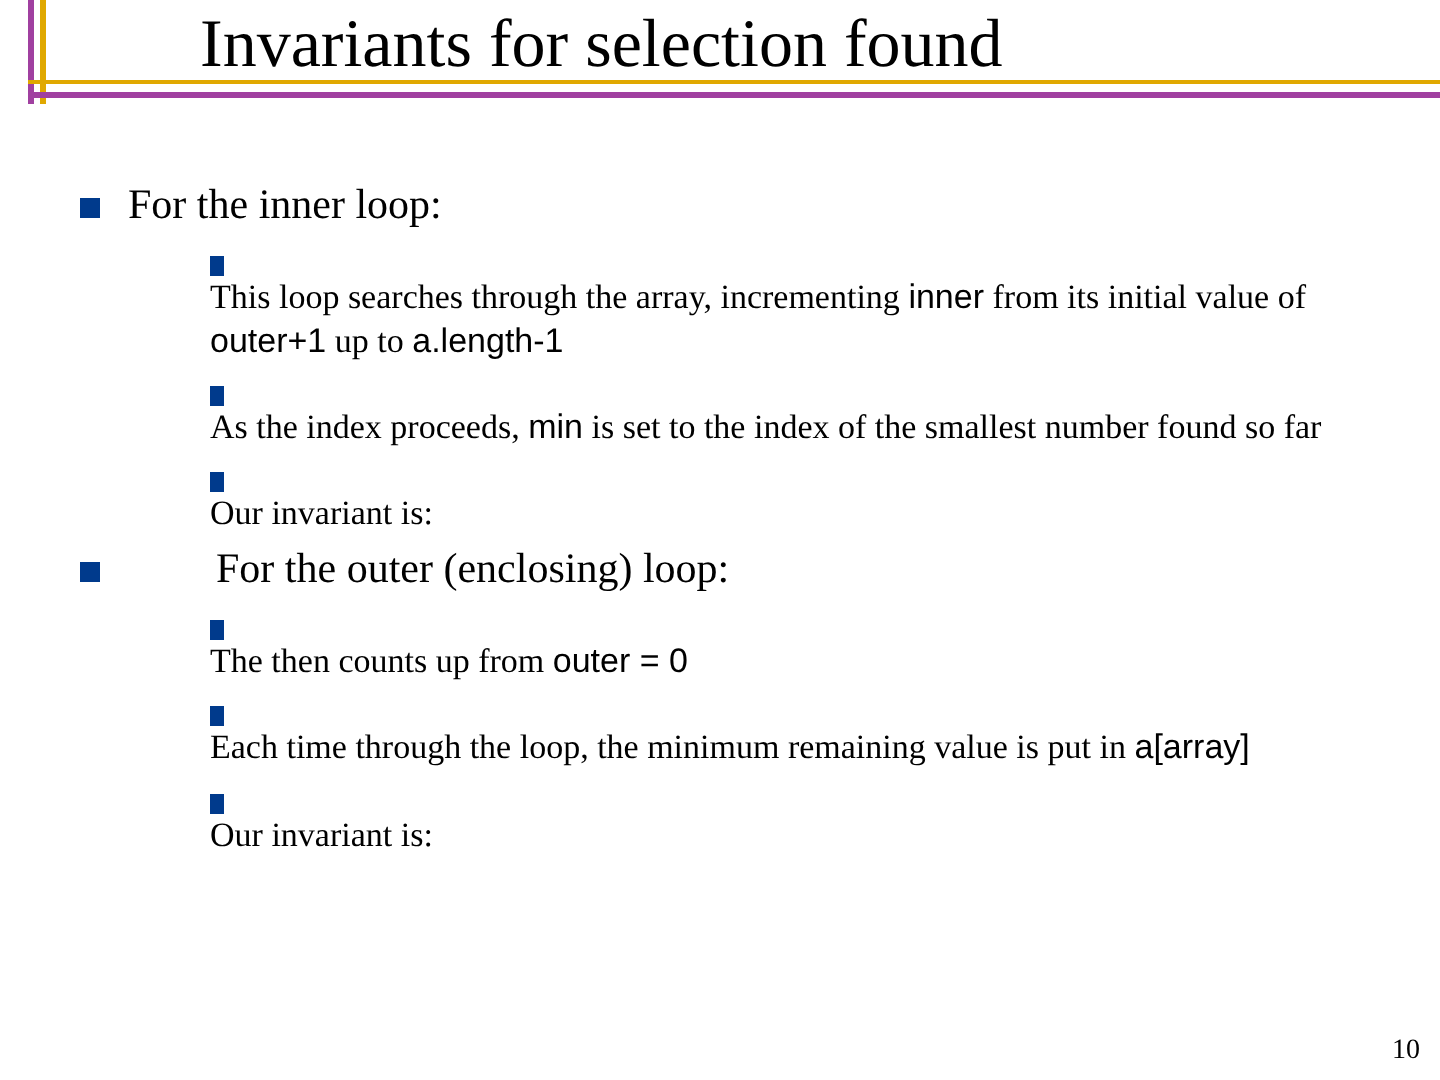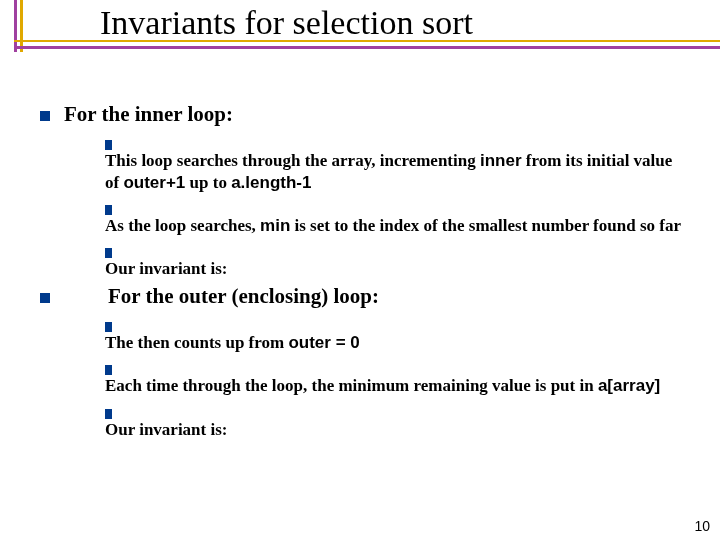--- a/index.html
+++ b/index.html
@@ -17,69 +17,68 @@
   .deco .v1{position:absolute;left:0;top:0;width:3px;height:52px;background:#a040a0;}
   .deco .v2{position:absolute;left:6px;top:0;width:3px;height:52px;background:#e0a800;}
   .deco .h1{position:absolute;left:0;top:46px;width:720px;height:3px;background:#a040a0;}
   .deco .h2{position:absolute;left:0;top:40px;width:720px;height:2px;background:#e0a800;}
 
   .title{
     position:absolute;left:100px;top:4px;
     font-size:34px;
   }
   .content{
-    position:absolute;left:40px;top:96px;right:30px;
+    position:absolute;left:40px;top:84px;right:30px;
     font-size:18px;
-    font-weight:bold;
   }
   .lvl1{display:flex;margin:6px 0 6px 0;font-size:21px;}
   .lvl2{display:flex;margin:4px 0 4px 65px;font-size:17px;line-height:1.3;flex-direction:column;}
   .bul{
     width:10px;height:10px;flex:0 0 10px;
     background:#003a8c;
     margin-top:9px;margin-right:14px;
   }
   .lvl2 .bul{width:7px;height:7px;margin-top:7px;margin-right:12px;}
   .txt{flex:1;}
   .code{font-family:Arial,Helvetica,sans-serif;}
   .pagenum{
     position:absolute;right:10px;bottom:6px;
-    font-size:14px;font-family:Liberation Sans, sans-serif;
+    font-size:14px;font-family:Liberation Serif, serif;
   }
 </style>
 </head>
 <body>
 
 <div class="deco">
   <div class="v1"></div>
     <div class="v2"></div>
     <div class="h2"></div>
     <div class="h1"></div>
 </div>
 
-<div class="title">Invariants for selection sort</div>
+<div class="title">Invariants for selection found</div>
 
 <div class="content">
 
   <div class="lvl1">
     <div class="bul"></div>
     <div class="txt">For the inner loop:</div>
   </div>
 
   <div class="lvl2">
     <div class="bul"></div>
     <div class="txt">
       <span>This loop searches through the array, incrementing </span><span class="code">inner</span><span> from its initial value of </span><span class="code">outer+1</span><span> up to </span><span class="code">a.length-1</span><span></span>
     </div>
   </div>
 
   <div class="lvl2">
     <div class="bul"></div>
     <div class="txt">
-      <span>As the loop searches, </span><span class="code">min</span><span> is set to the index of the smallest number found so far</span>
+      <span>As the index proceeds, </span><span class="code">min</span><span> is set to the index of the smallest number found so far</span>
     </div>
   </div>
 
   <div class="lvl2">
     <div class="bul"></div>
     <div class="txt">
       <span>Our invariant is:</span><br>
     </div>
   </div>
 

